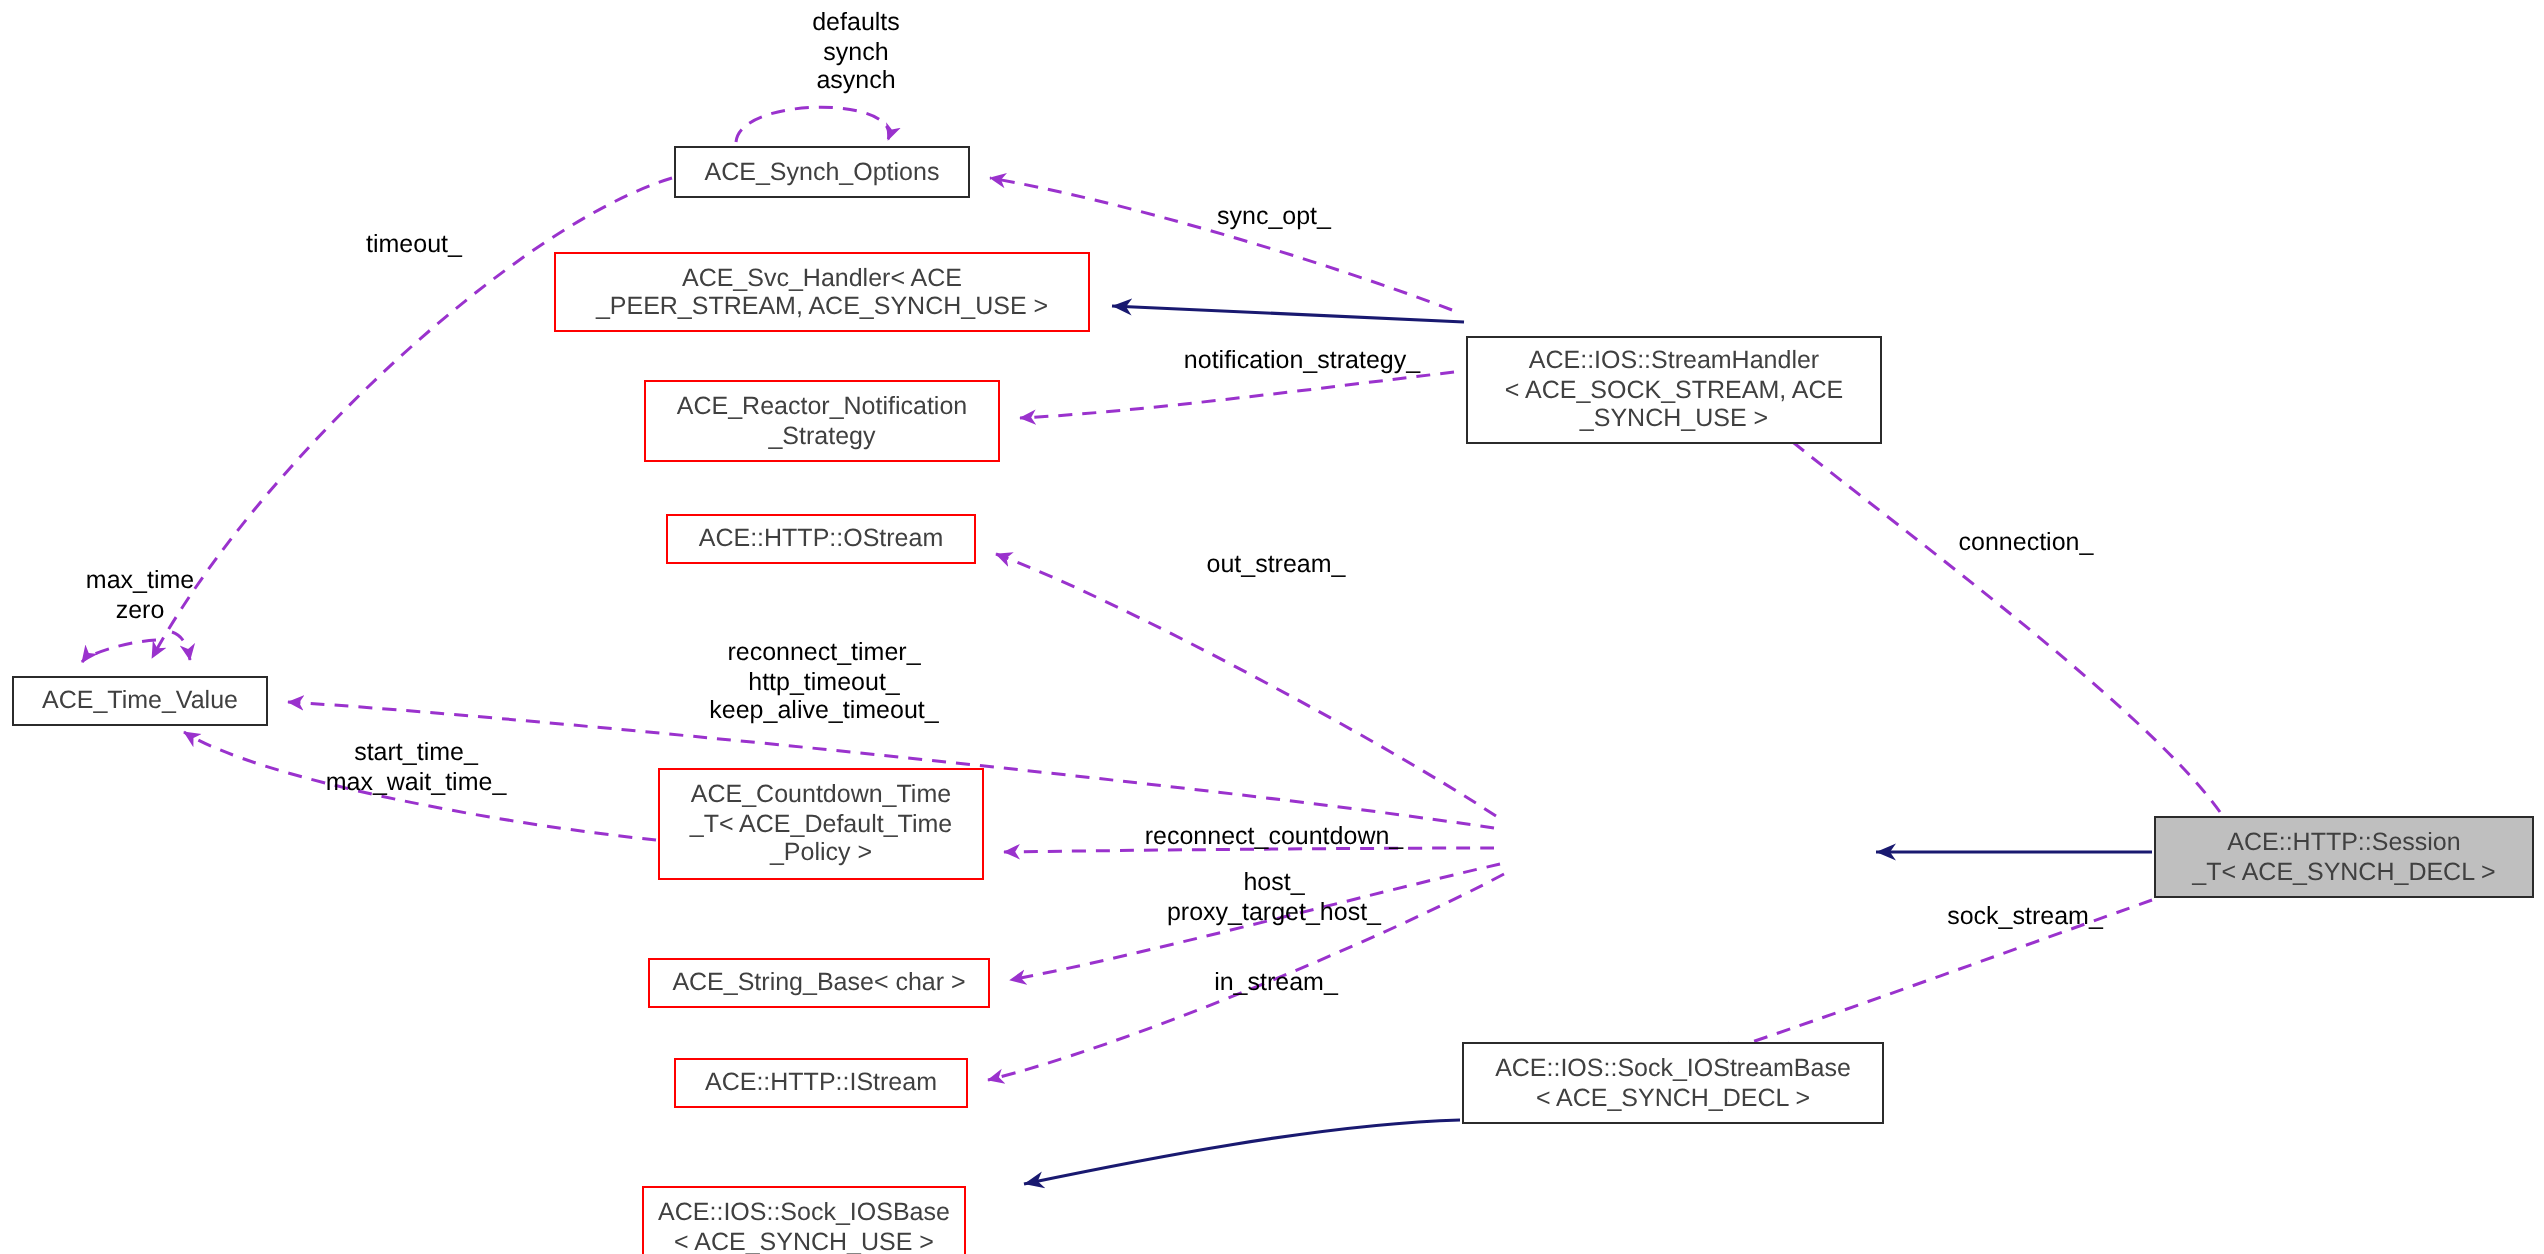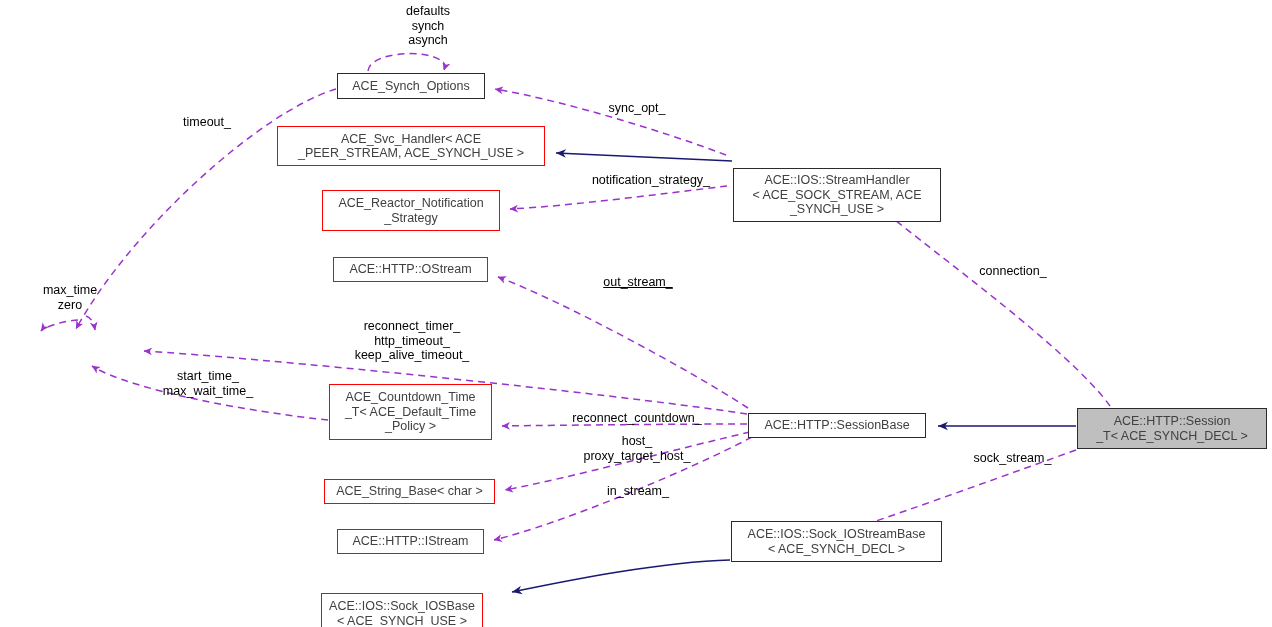--- a/index.html
+++ b/index.html
@@ -113,55 +113,55 @@
   <div class="node plain" style="left:337px;top:73px;width:148px;height:26px;">ACE_Synch_Options</div>
 
   <div class="node red" style="left:277px;top:126px;width:268px;height:40px;">ACE_Svc_Handler&lt; ACE
 _PEER_STREAM, ACE_SYNCH_USE &gt;</div>
 
   <div class="node red" style="left:322px;top:190px;width:178px;height:41px;">ACE_Reactor_Notification
 _Strategy</div>
 
   <div class="node red" style="left:333px;top:257px;width:155px;height:25px;">ACE::HTTP::OStream</div>
 
+  <div class="node plain" style="left:6px;top:338px;width:128px;height:25px;">ACE_Time_Value</div>
 
   <div class="node red" style="left:329px;top:384px;width:163px;height:56px;">ACE_Countdown_Time
 _T&lt; ACE_Default_Time
 _Policy &gt;</div>
 
   <div class="node red" style="left:324px;top:479px;width:171px;height:25px;">ACE_String_Base&lt; char &gt;</div>
 
   <div class="node red" style="left:337px;top:529px;width:147px;height:25px;">ACE::HTTP::IStream</div>
 
   <div class="node red" style="left:321px;top:593px;width:162px;height:41px;">ACE::IOS::Sock_IOSBase
 &lt; ACE_SYNCH_USE &gt;</div>
 
   <div class="node plain" style="left:733px;top:152px;width:208px;height:54px;margin-top:16px;">ACE::IOS::StreamHandler
 &lt; ACE_SOCK_STREAM, ACE
 _SYNCH_USE &gt;</div>
 
-  <div class="node plain" style="left:748px;top:413px;width:178px;height:25px;">ACE::HTTP::SessionBase</div>
 
   <div class="node plain" style="left:731px;top:521px;width:211px;height:41px;">ACE::IOS::Sock_IOStreamBase
 &lt; ACE_SYNCH_DECL &gt;</div>
 
   <div class="node highlight" style="left:1077px;top:408px;width:190px;height:41px;">ACE::HTTP::Session
 _T&lt; ACE_SYNCH_DECL &gt;</div>
 
   <div class="edge-label" style="left:396px;top:4px;width:64px;">defaults
 synch
 asynch</div>
 
   <div class="edge-label" style="left:178px;top:115px;width:58px;">timeout_</div>
 
   <div class="edge-label" style="left:604px;top:101px;width:66px;">sync_opt_</div>
 
   <div class="edge-label" style="left:571px;top:173px;width:128px;margin-left:16px;">notification_strategy_</div>
 
-  <div class="edge-label" style="left:598px;top:275px;width:80px;text-decoration:underline;">out_stream_</div>
+  <div class="edge-label" style="left:598px;top:275px;width:80px;">out_stream_</div>
 
   <div class="edge-label" style="left:37px;top:283px;width:66px;">max_time
 zero</div>
 
   <div class="edge-label" style="left:351px;top:319px;width:122px;">reconnect_timer_
 http_timeout_
 keep_alive_timeout_</div>
 
   <div class="edge-label" style="left:156px;top:369px;width:104px;">start_time_
 max_wait_time_</div>

